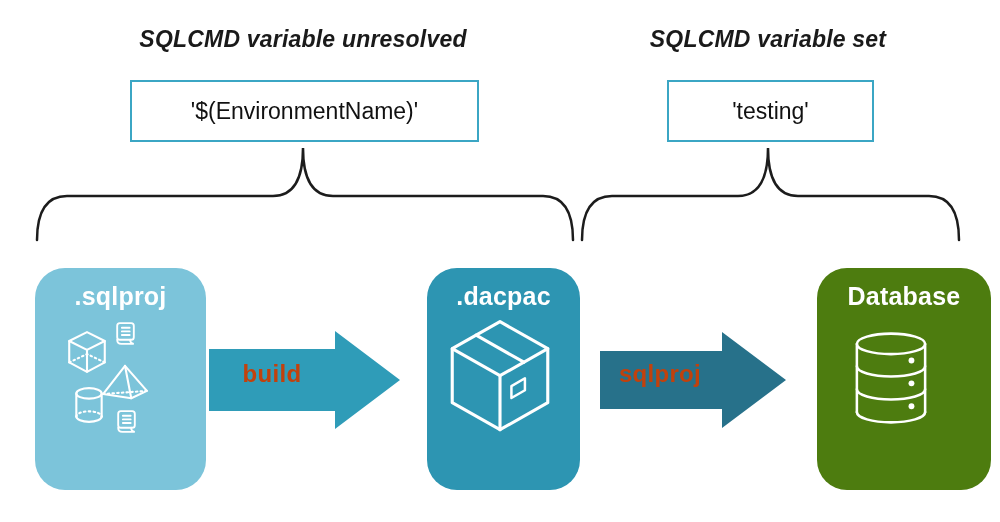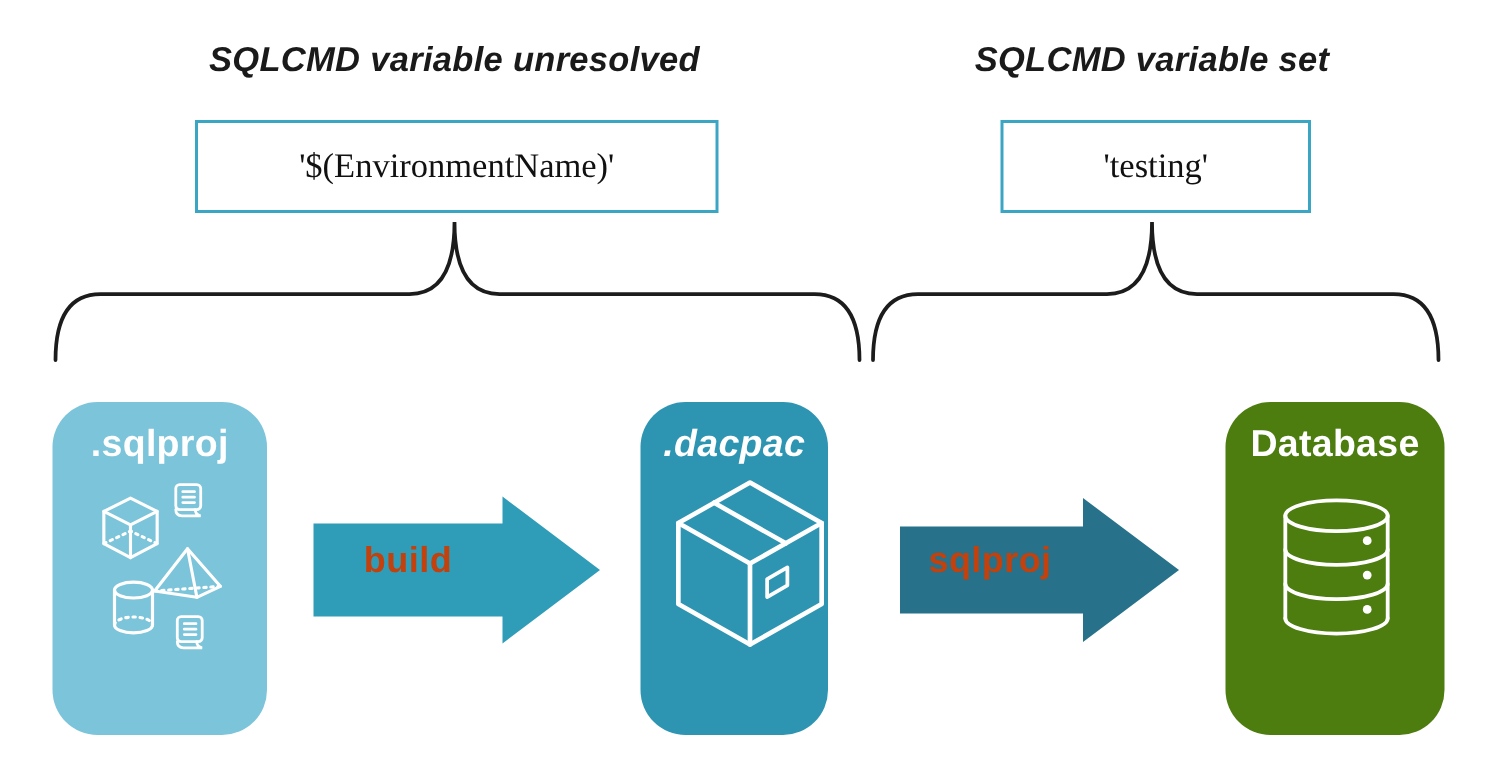--- a/index.html
+++ b/index.html
@@ -29,34 +29,35 @@
     height: 58px;
     border: 2px solid #3ba6c4;
     background: #ffffff;
     display: flex;
     align-items: center;
     justify-content: center;
   }
   #codebox-left  { left: 130px; width: 345px; }
   #codebox-right { left: 667px; width: 203px; }
   .codetext {
-    font-family: Liberation Serif, serif;
+    font-family: Liberation Sans, sans-serif;
     font-size: 23px;
     color: #111111;
     white-space: pre;
   }
   svg.layer { position: absolute; left: 0; top: 0; }
   .stage {
     position: absolute;
     top: 268px;
     height: 222px;
     border-radius: 30px;
+    padding-left: 28px;
   }
   #stage-sqlproj  { left: 35px;  width: 143px; background: #7cc4da; }
-  #stage-dacpac   { left: 427px; width: 125px; background: #2d95b2; font-style: italic; }
+  #stage-dacpac   { left: 427px; width: 125px; background: #2d95b2; }
   #stage-database { left: 817px; width: 146px; background: #4d7c0f; }
   .stage-label {
     position: absolute;
     top: 14px;
     left: 0;
     width: 100%;
     text-align: center;
     font-size: 25px;
     font-weight: 700;
     color: #ffffff;

